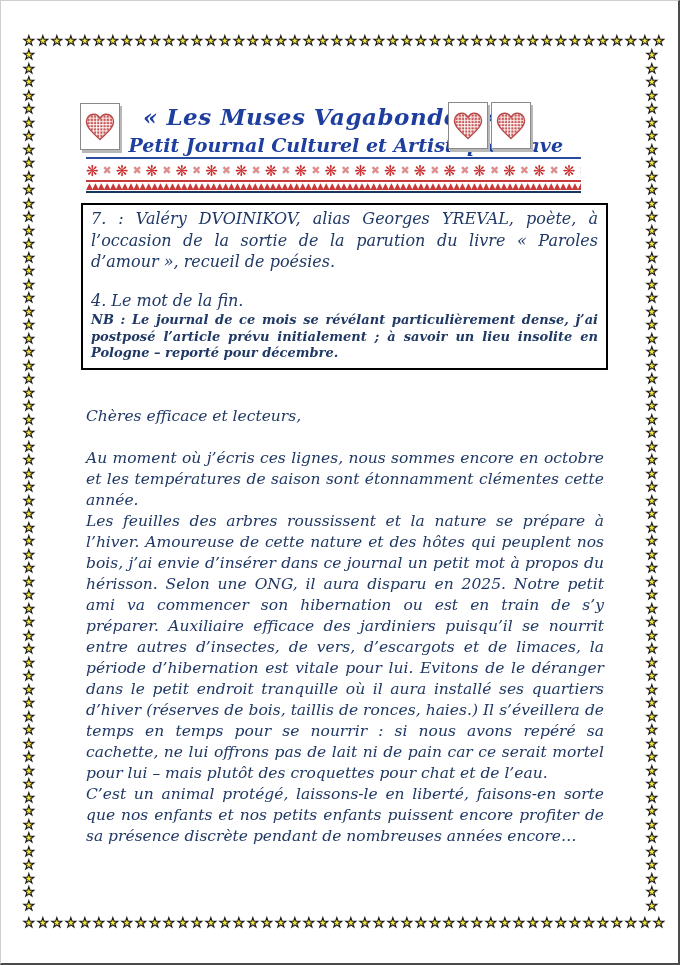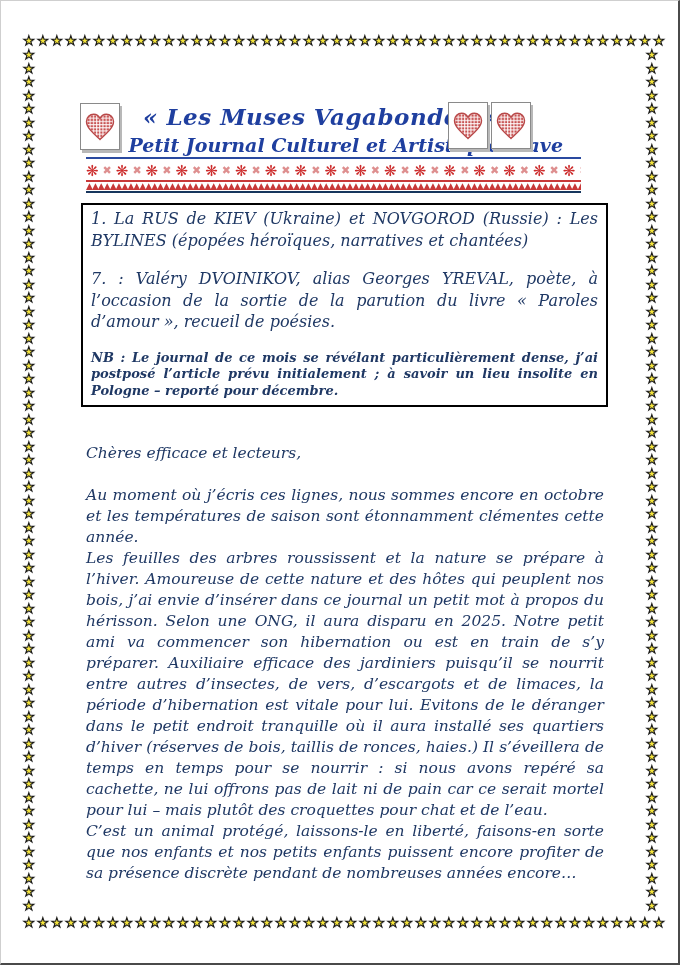--- a/index.html
+++ b/index.html
@@ -363,22 +363,22 @@
       </div>
 
       <div class="band">
         <div class="band-row1" id="band-motifs"><span class="snow">❋</span><span class="crossx">✖</span><span class="snow">❋</span><span class="crossx">✖</span><span class="snow">❋</span><span class="crossx">✖</span><span class="snow">❋</span><span class="crossx">✖</span><span class="snow">❋</span><span class="crossx">✖</span><span class="snow">❋</span><span class="crossx">✖</span><span class="snow">❋</span><span class="crossx">✖</span><span class="snow">❋</span><span class="crossx">✖</span><span class="snow">❋</span><span class="crossx">✖</span><span class="snow">❋</span><span class="crossx">✖</span><span class="snow">❋</span><span class="crossx">✖</span><span class="snow">❋</span><span class="crossx">✖</span><span class="snow">❋</span><span class="crossx">✖</span><span class="snow">❋</span><span class="crossx">✖</span><span class="snow">❋</span><span class="crossx">✖</span><span class="snow">❋</span><span class="crossx">✖</span><span class="snow">❋</span><span class="crossx">✖</span></div>
         <div class="band-row2" id="band-triangles">▲▲▲▲▲▲▲▲▲▲▲▲▲▲▲▲▲▲▲▲▲▲▲▲▲▲▲▲▲▲▲▲▲▲▲▲▲▲▲▲▲▲▲▲▲▲▲▲▲▲▲▲▲▲▲▲▲▲▲▲▲▲▲▲▲▲▲▲▲▲▲▲▲▲▲▲▲▲▲▲▲▲▲▲▲▲▲▲▲▲</div>
       </div>
 
     </div>
 
     <div class="sommaire">
-      <p class="som-item-1">1. La RUS de KIEV (Ukraine) et NOVGOROD (Russie) : Les BYLINES (épopées héroïques, narratives et chantées)</p>
       <p class="som-item-3">7. : Valéry DVOINIKOV, alias Georges YREVAL, poète, à l’occasion de la sortie de la parution du livre « Paroles d’amour », recueil de poésies.</p>
+      <p class="som-item-4">4. Le mot de la fin.</p>
       <p class="nb">NB : Le journal de ce mois se révélant particulièrement dense, j’ai postposé l’article prévu initialement ; à savoir un lieu insolite en Pologne – reporté pour décembre.</p>
     </div>
 
     <div class="body-text">
       <p class="salutation">Chères efficace et lecteurs,</p>
       <p>Au moment où j’écris ces lignes, nous sommes encore en octobre et les températures de saison sont étonnamment clémentes cette année.</p>
       <p>Les feuilles des arbres roussissent et la nature se prépare à l’hiver. Amoureuse de cette nature et des hôtes qui peuplent nos bois, j’ai envie d’insérer dans ce journal un petit mot à propos du hérisson. Selon une ONG, il aura disparu en 2025. Notre petit ami va commencer son hibernation ou est en train de s’y préparer. Auxiliaire efficace des jardiniers puisqu’il se nourrit entre autres d’insectes, de vers, d’escargots et de limaces, la période d’hibernation est vitale pour lui. Evitons de le déranger dans le petit endroit tranquille où il aura installé ses quartiers d’hiver (réserves de bois, taillis de ronces, haies.) Il s’éveillera de temps en temps pour se nourrir : si nous avons repéré sa cachette, ne lui offrons pas de lait ni de pain car ce serait mortel pour lui – mais plutôt des croquettes pour chat et de l’eau.</p>
       <p>C’est un animal protégé, laissons-le en liberté, faisons-en sorte que nos enfants et nos petits enfants puissent encore profiter de sa présence discrète pendant de nombreuses années encore…</p>
 
     </div>

